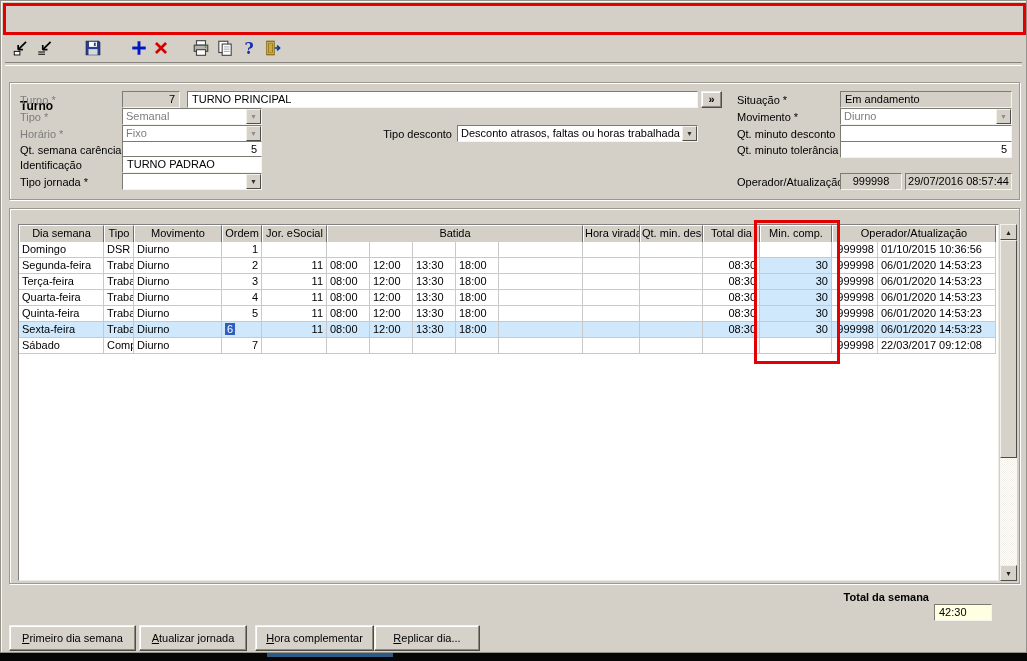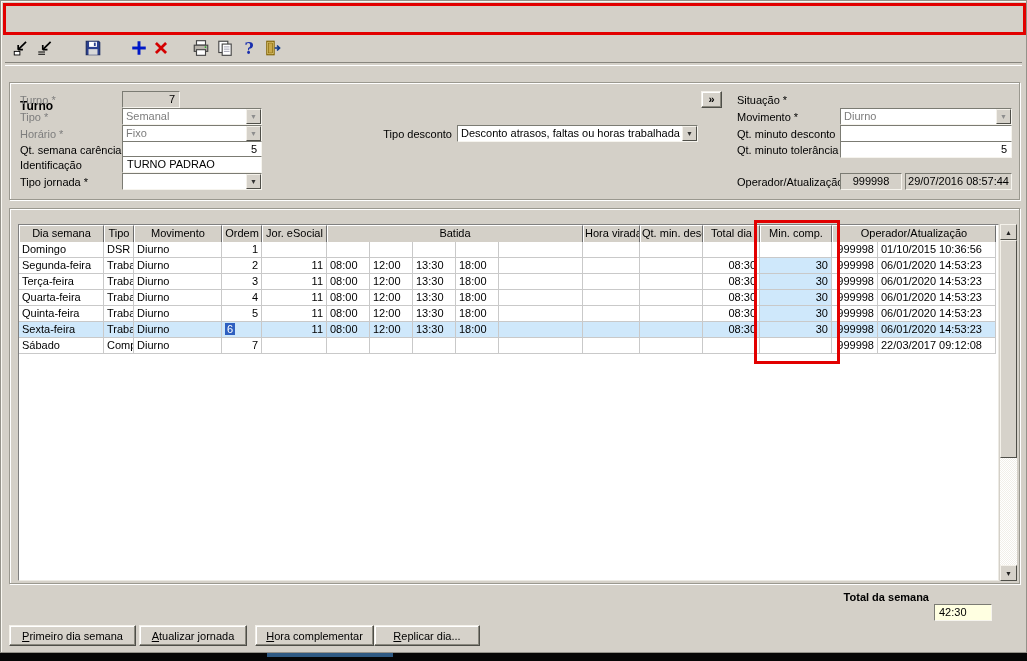--- a/index.html
+++ b/index.html
@@ -71,21 +71,21 @@
            background-image:linear-gradient(45deg,#fff 25%,transparent 25%,transparent 75%,#fff 75%),
                             linear-gradient(45deg,#fff 25%,transparent 25%,transparent 75%,#fff 75%);
            background-size:2px 2px;background-position:0 0,1px 1px;}
   .varrow{position:absolute;left:0;width:17px;height:16px;background:#d6d2ca;text-align:center;font-size:7px;line-height:15px;color:#222;
           border:1px solid;border-color:#f4f1ea #4e4e48 #4e4e48 #f4f1ea;box-sizing:border-box;}
   .varrow.up{top:0;} .varrow.down{bottom:0;}
   .vthumb{position:absolute;left:0;width:17px;background:#d6d2ca;
           border:1px solid;border-color:#f4f1ea #4e4e48 #4e4e48 #f4f1ea;box-sizing:border-box;}
   
   .footer{position:absolute;display:flex;}
-  .wbtn{box-sizing:border-box;height:21px;background:#d6d2ca;font-family:"Liberation Sans",sans-serif;font-size:11px;color:#000;
+  .wbtn{box-sizing:border-box;height:26px;background:#d6d2ca;font-family:"Liberation Sans",sans-serif;font-size:11px;color:#000;
         border:1px solid;border-color:#f4f1ea #4e4e48 #4e4e48 #f4f1ea;box-shadow:inset -1px -1px 0 #8a887e,inset 1px 1px 0 #fff;padding:0;}
   .wbtn::first-letter{text-decoration:underline;}
   .taskbar-seg{position:absolute;background:#2f5a83;}
 </style>
 </head>
 <body>
 
 <div class="screen">
   <div class="window">
 
@@ -153,23 +153,25 @@
           </svg>
         </div>
       </div>
     <div class="groove"></div>
 
     <div class="groupbox" style="left:8px;top:81px;width:1009px;height:116px;">
       <div class="legend">Turno</div>
 
       <div class="lbl dim" style="left:10px;top:10px;">Turno *</div>
       <div class="fld gray ar" style="left:112px;top:8px;width:58px;">7</div>
+      <div class="fld" style="left:177px;top:8px;width:511px;">TURNO PRINCIPAL</div>
       <button class="mini-btn" style="left:691px;top:8px;width:21px;height:17px;">»</button>
 
       <div class="lbl" style="left:727px;top:10px;">Situação *</div>
+      <div class="fld gray" style="left:830px;top:8px;width:172px;">Em andamento</div>
 
       <div class="lbl dim" style="left:10px;top:27px;">Tipo *</div>
       <div class="dd disabled" style="left:112px;top:25px;width:140px;">
         <span class="dd-text">Semanal</span>
         <span class="dd-btn">▼</span>
       </div>
       <div class="lbl" style="left:727px;top:27px;text-align:right;">Movimento *</div>
       <div class="dd disabled" style="left:830px;top:25px;width:172px;">
         <span class="dd-text">Diurno</span>
         <span class="dd-btn">▼</span>

